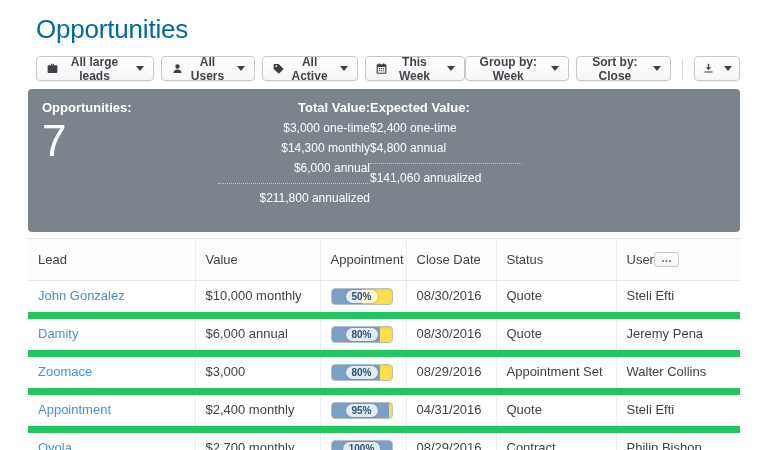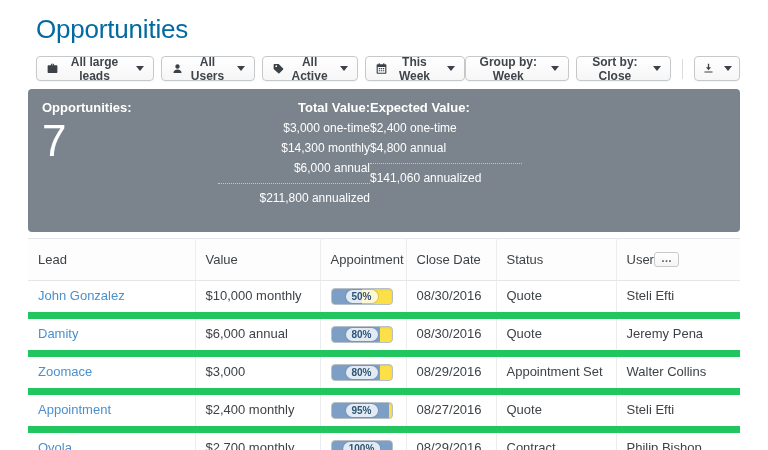--- a/index.html
+++ b/index.html
@@ -235,21 +235,21 @@
         </tr>
         <tr>
           <td class="sep"><a class="lead-link">Appointment</a></td>
           <td class="sep">$2,400 monthly</td>
           <td class="sep">
             <div class="conf-slider">
               <div class="conf-fill" style="width: 95%;"></div>
               <span class="conf-pill">95%</span>
             </div>
           </td>
-          <td class="sep">08/27/2016</td>
+          <td class="sep">04/31/2016</td>
           <td class="sep">Quote</td>
           <td>Steli Efti</td>
         </tr>
         <tr>
           <td class="sep"><a class="lead-link">Qvola</a></td>
           <td class="sep">$2,700 monthly</td>
           <td class="sep">
             <div class="conf-slider">
               <div class="conf-fill" style="width: 100%;"></div>
               <span class="conf-pill">100%</span>

